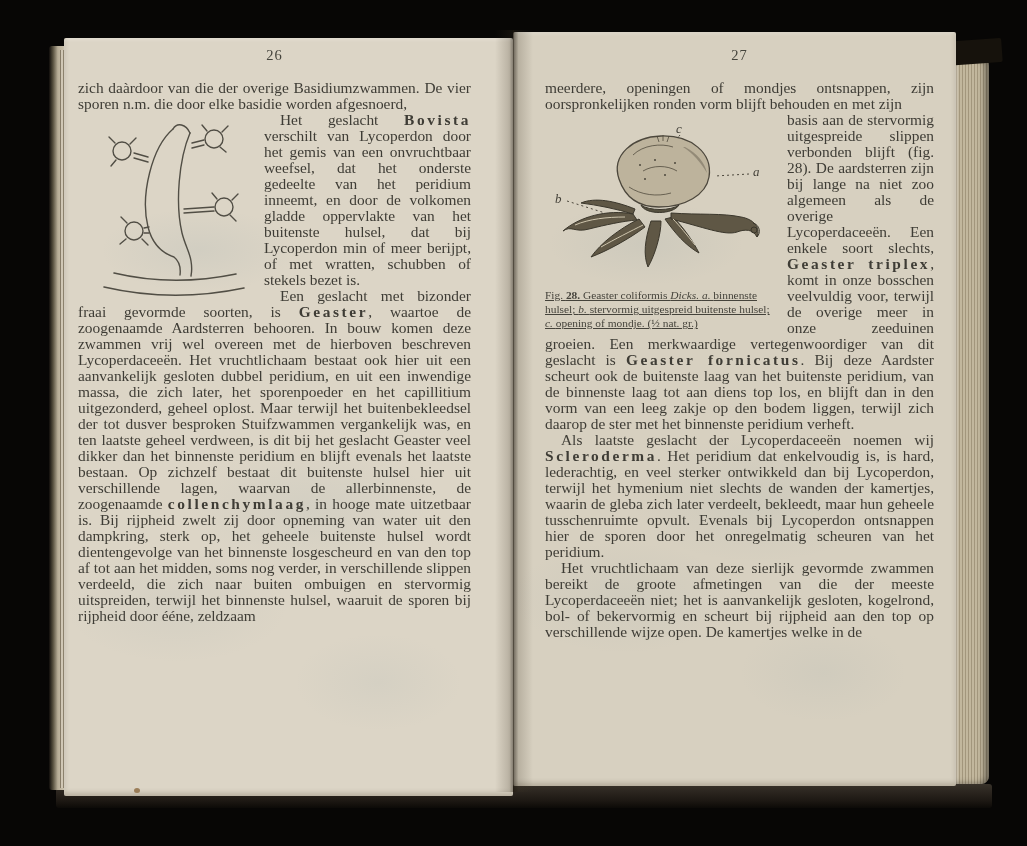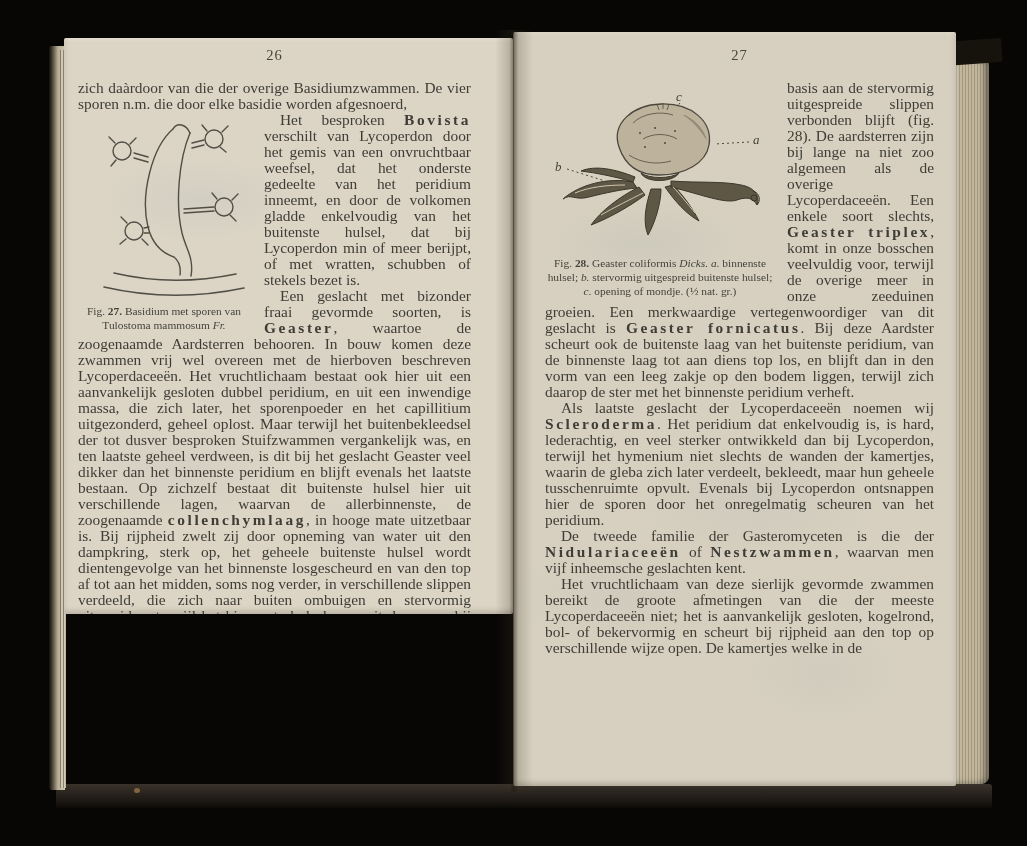--- a/index.html
+++ b/index.html
@@ -30,39 +30,39 @@
     background:linear-gradient(90deg,rgba(60,50,35,0) 0%,rgba(60,50,35,.22) 38%,rgba(35,28,18,.50) 50%,rgba(60,50,35,.20) 62%,rgba(60,50,35,0) 100%);}
   .gutter::after{content:"";position:absolute;left:18px;top:0;width:1px;height:100%;background:rgba(30,24,14,.45);}
 
   .page{position:absolute;z-index:2;overflow:hidden;}
   .page::before{content:"";position:absolute;inset:0;pointer-events:none;
     background:
       radial-gradient(140px 60px at 30% 28%,rgba(118,145,156,.10),rgba(0,0,0,0) 70%),
       radial-gradient(180px 90px at 55% 62%,rgba(118,145,156,.09),rgba(0,0,0,0) 70%),
       radial-gradient(120px 70px at 70% 85%,rgba(118,145,156,.07),rgba(0,0,0,0) 70%),
       radial-gradient(160px 80px at 25% 75%,rgba(118,145,156,.08),rgba(0,0,0,0) 70%);}
-  .page-left{left:64px;top:38px;width:449px;height:576px;background:var(--page-left);border-radius:2px;
+  .page-left{left:64px;top:38px;width:449px;height:758px;background:var(--page-left);border-radius:2px;
     box-shadow:inset 0 2px 3px rgba(255,255,255,.25), inset 0 -3px 5px rgba(80,68,48,.25);}
   .page-right{left:513px;top:32px;width:443px;height:754px;background:var(--page-right);border-radius:2px;
     box-shadow:inset 0 2px 3px rgba(255,255,255,.2), inset 0 -3px 5px rgba(80,68,48,.25);}
   .inner-left{position:relative;height:100%;padding:9px 42px 0 14px;}
   .inner-right{position:relative;height:100%;padding:15px 22px 4px 32px;}
 
   .pagenum{text-align:center;font-size:14.5px;letter-spacing:1px;color:#45443c;margin-bottom:16px;}
   .flow{color:var(--ink);}
   .bpara{text-align:justify;font-size:15.4px;line-height:16px;color:var(--ink);}
   .bpara.ind{text-indent:16px;}
   .sperr{letter-spacing:2.6px;font-weight:bold;}
   .it{font-style:italic;}
   .bd{font-weight:bold;}
 
   .figbox{float:left;}
   #figure-27{width:172px;margin:3px 14px 0 0;}
   #figure-28{width:230px;margin:3px 12px 0 0;}
-  .figcap{font-size:11.4px;line-height:14.2px;color:#45433b;margin-top:3px;text-align:center;}
+  .figcap{font-size:11.4px;line-height:14.2px;color:#45433b;margin-top:3px;text-align:left;text-decoration:underline;}
   .sketch{display:block;}
   .stain{position:absolute;left:134px;top:788px;width:6px;height:5px;border-radius:50%;background:#8f6f45;opacity:.85;z-index:6;}
 </style>
 </head>
 <body>
 
 <div class="stage">
 
   <div class="bottom-cover"></div>
   <div class="left-edge"></div>
@@ -100,32 +100,32 @@
           <path d="M106,94 L136,92 M106,98 L136,96"></path>
           <circle cx="146" cy="92" r="9"></circle>
           <path d="M139,84 L134,78 M154,85 L160,79 M152,100 L158,106"></path>
         </g>
         <g>
           <path d="M71,112 L66,113 M71,118 L66,118"></path>
           <circle cx="56" cy="116" r="9"></circle>
           <path d="M49,108 L43,102 M48,124 L42,129 M64,124 L70,130"></path>
         </g>
       </svg>
-      <div class="figcap"><span>Fig. </span><span class="bd">27. </span><span>Basidium met sporen van Tulostoma mammosum </span><span class="it">Fr.</span></div>
     </div>
-          <p class="bpara ind"><span>Het besproken </span><span class="sperr">Bovista</span><span> verschilt van Lycoperdon door het gemis van een onvruchtbaar weefsel, dat het onderste gedeelte van het peridium inneemt, en door de volkomen gladde enkelvoudig van het buitenste hulsel, dat bij Lycoperdon min of meer berijpt, of met wratten, schubben of stekels bezet is.</span></p>
+          <p class="bpara ind"><span>Het geslacht </span><span class="sperr">Bovista</span><span> verschilt van Lycoperdon door het gemis van een onvruchtbaar weefsel, dat het onderste gedeelte van het peridium inneemt, en door de volkomen gladde oppervlakte van het buitenste hulsel, dat bij Lycoperdon min of meer berijpt, of met wratten, schubben of stekels bezet is.</span></p>
           <p class="bpara ind"><span>Een geslacht met bizonder fraai gevormde soorten, is </span><span class="sperr">Geaster</span><span>, waartoe de zoogenaamde Aardsterren behooren. In bouw komen deze zwammen vrij wel overeen met de hierboven beschreven Lycoperdaceeën. Het vruchtlichaam bestaat ook hier uit een aanvankelijk gesloten dubbel peridium, en uit een inwendige massa, die zich later, het sporenpoeder en het capillitium uitgezonderd, geheel oplost. Maar terwijl het buitenbekleedsel der tot dusver besproken Stuifzwammen vergankelijk was, en ten laatste geheel verdween, is dit bij het geslacht Geaster veel dikker dan het binnenste peridium en blijft evenals het laatste bestaan. Op zichzelf bestaat dit buitenste hulsel hier uit verschillende lagen, waarvan de allerbinnenste, de zoogenaamde </span><span class="sperr">collenchymlaag</span><span>, in hooge mate uitzetbaar is. Bij rijpheid zwelt zij door opneming van water uit den dampkring, sterk op, het geheele buitenste hulsel wordt dientengevolge van het binnenste losgescheurd en van den top af tot aan het midden, soms nog verder, in verschillende slippen verdeeld, die zich naar buiten ombuigen en stervormig uitspreiden, terwijl het binnenste hulsel, waaruit de sporen bij rijpheid door ééne, zeldzaam</span></p>
         </div>
     </div>
   </div>
 
   <div class="page page-right">
     <div class="inner-right">
       <div class="pagenum">27</div>
       <div class="flow">
+          <p class="bpara"><span>meerdere, openingen of mondjes ontsnappen, zijn oorspronkelijken ronden vorm blijft behouden en met zijn </span></p>
           <div class="figbox" id="figure-28">
       <svg class="sketch" width="230" height="170" viewBox="0 0 230 170">
         <g stroke="#4c473c" stroke-width="1" fill="none" stroke-dasharray="2,3">
           <path d="M135,20 L120,38"></path>
           <path d="M204,59 L170,61"></path>
           <path d="M22,86 L60,98"></path>
         </g>
         <g font-size="13" font-style="italic" fill="#45423a" font-family="Liberation Serif, DejaVu Serif, serif">
           <text x="131" y="18">c</text>
           <text x="208" y="61">a</text>
@@ -162,21 +162,20 @@
         <g stroke="#cfc6ae" stroke-width="1" fill="none">
           <path d="M30,110 C44,104 62,102 80,102"></path>
           <path d="M56,132 C70,124 86,116 98,110"></path>
           <path d="M150,130 C142,120 134,110 128,104"></path>
         </g>
       </svg>
       <div class="figcap"><span>Fig. </span><span class="bd">28. </span><span>Geaster coliformis </span><span class="it">Dicks. </span><span class="it">a. </span><span>binnenste hulsel; </span><span class="it">b. </span><span>stervormig uitgespreid buitenste hulsel; </span><span class="it">c. </span><span>opening of mondje. (½ nat. gr.)</span></div>
     </div>
           <p class="bpara"><span>basis aan de stervormig uitgespreide slippen verbonden blijft (fig. 28). De aardsterren zijn bij lange na niet zoo algemeen als de overige Lycoperdaceeën. Een enkele soort slechts, </span><span class="sperr">Geaster triplex</span><span>, komt in onze bosschen veelvuldig voor, terwijl de overige meer in onze zeeduinen groeien. Een merkwaardige vertegenwoordiger van dit geslacht is </span><span class="sperr">Geaster fornicatus</span><span>. Bij deze Aardster scheurt ook de buitenste laag van het buitenste peridium, van de binnenste laag tot aan diens top los, en blijft dan in den vorm van een leeg zakje op den bodem liggen, terwijl zich daarop de ster met het binnenste peridium verheft.</span></p>
           <p class="bpara ind"><span>Als laatste geslacht der Lycoperdaceeën noemen wij </span><span class="sperr">Scleroderma</span><span>. Het peridium dat enkelvoudig is, is hard, lederachtig, en veel sterker ontwikkeld dan bij Lycoperdon, terwijl het hymenium niet slechts de wanden der kamertjes, waarin de gleba zich later verdeelt, bekleedt, maar hun geheele tusschenruimte opvult. Evenals bij Lycoperdon ontsnappen hier de sporen door het onregelmatig scheuren van het peridium.</span></p>
-          <p class="bpara ind"><span>De tweede familie der Gasteromyceten is die der </span><span class="sperr">Nidulariaceeën</span><span> of </span><span class="sperr">Nestzwammen</span><span>, waarvan men vijf inheemsche geslachten kent.</span></p>
           <p class="bpara ind"><span>Het vruchtlichaam van deze sierlijk gevormde zwammen bereikt de groote afmetingen van die der meeste Lycoperdaceeën niet; het is aanvankelijk gesloten, kogelrond, bol- of bekervormig en scheurt bij rijpheid aan den top op verschillende wijze open. De kamertjes welke in de</span></p>
         </div>
     </div>
   </div>
 
   <div class="gutter"></div>
   <div class="stain"></div>
 
 </div>
 

